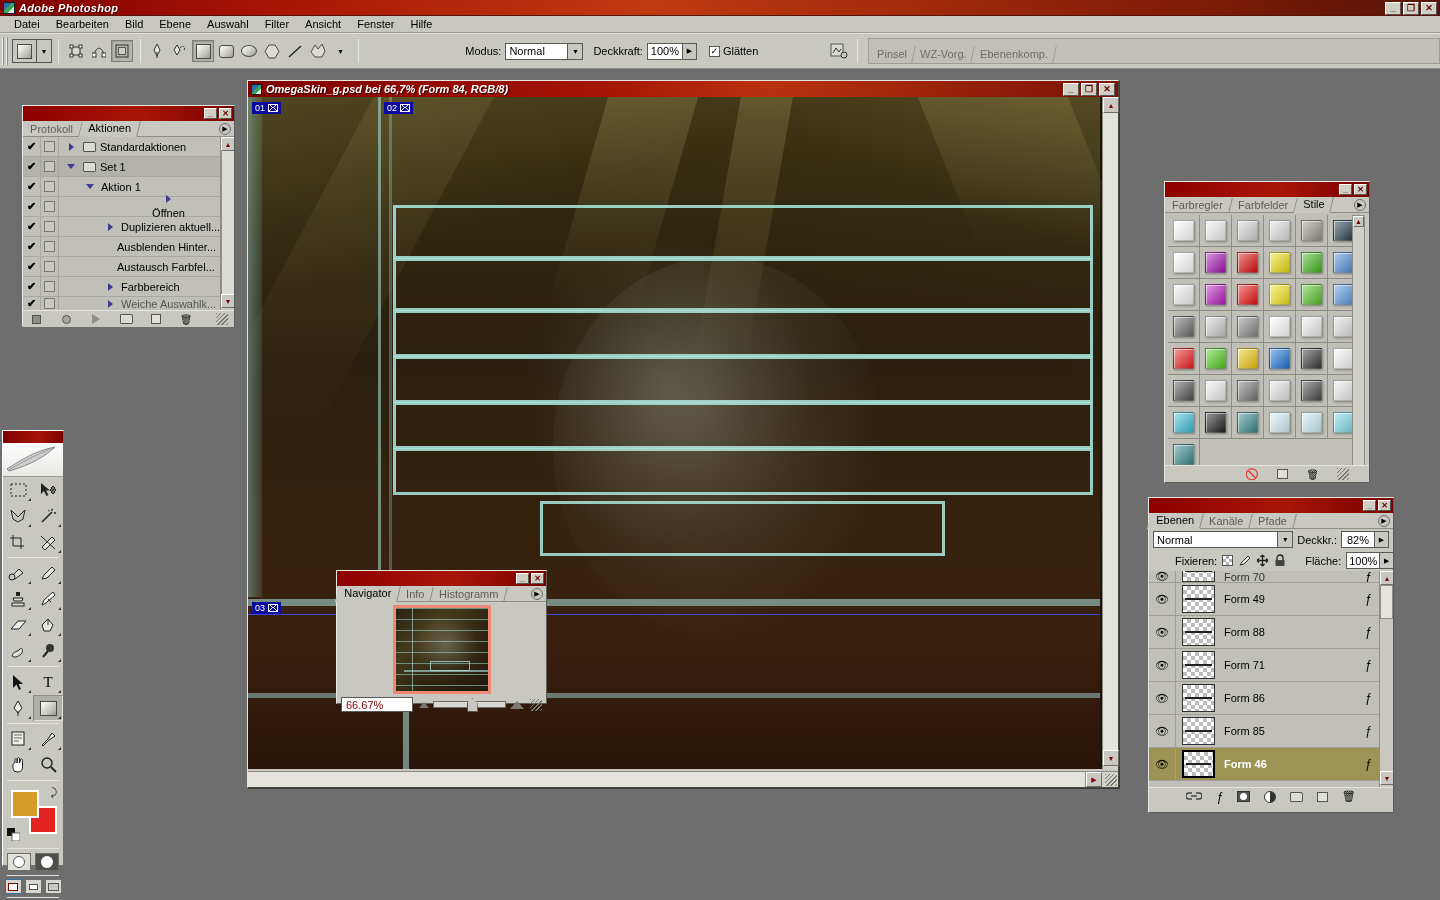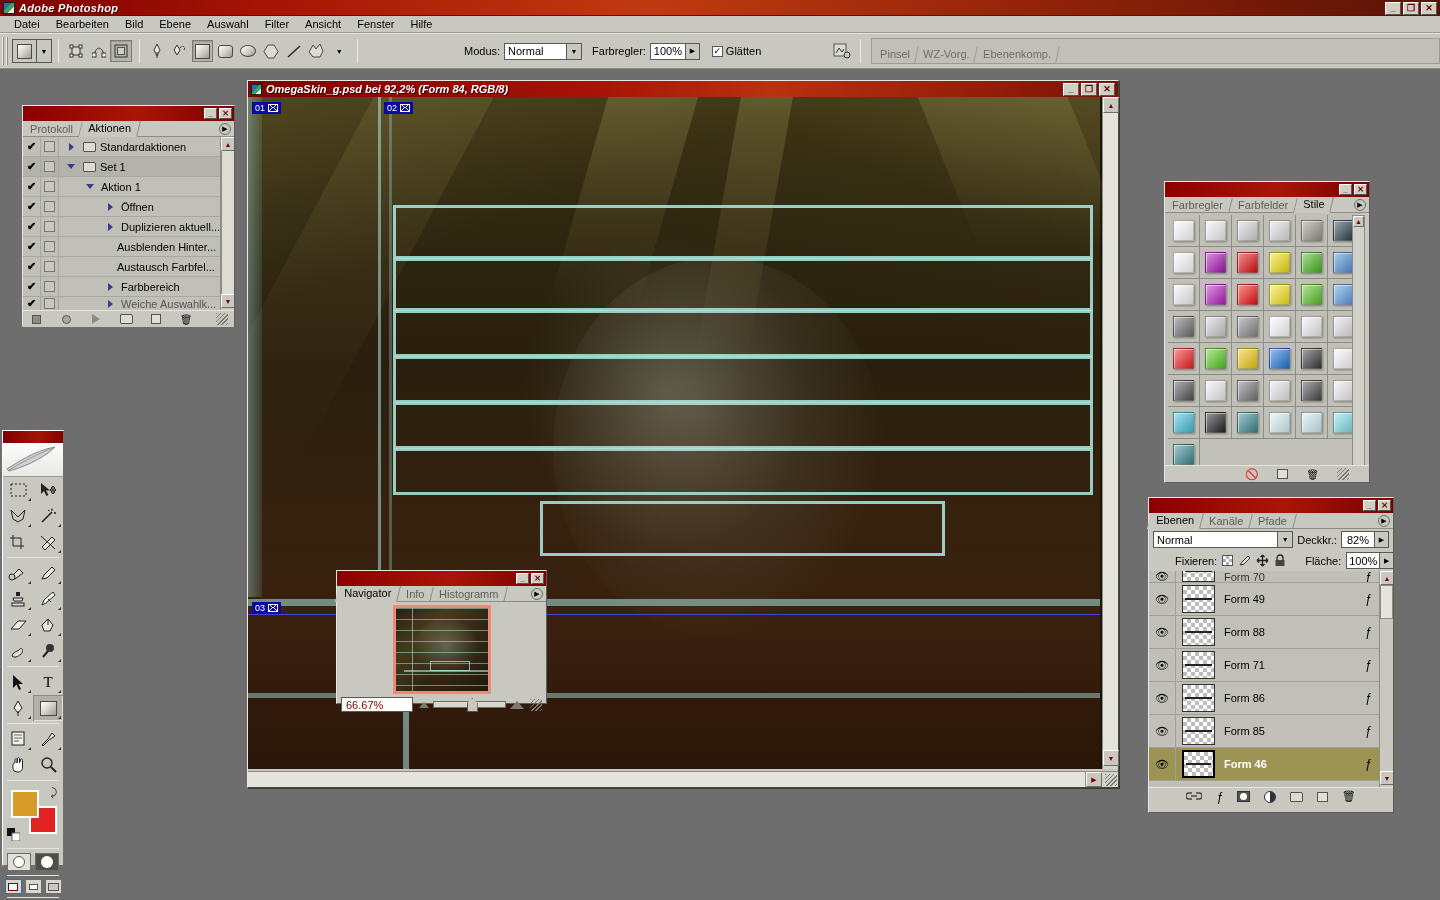--- a/index.html
+++ b/index.html
@@ -402,21 +402,21 @@
   <div class="icbtn" style="font-size:7px;">▼</div>
 
   <div class="ob-sep"></div>
 
   <div style="display:flex;align-items:center;margin-left:100px;">
     <div class="ob-label">Modus:</div>
     <div class="ob-select">
       <span>Normal</span>
       <span class="dd">▼</span>
     </div>
-    <div class="ob-label" style="margin-left:10px;">Farbregler:</div>
+    <div class="ob-label" style="margin-left:10px;">Deckkraft:</div>
     <div class="ob-num">
       <span class="v">100%</span>
       <span class="dd">▶</span>
     </div>
     <div style="display:flex;align-items:center;margin-left:12px;">
       <div class="cbx">✓</div>
       <span>Glätten</span>
     </div>
   </div>
 
@@ -498,21 +498,21 @@
       </div>
     </div>
 
     <div class="act-row">
       <div class="act-chk">
           <i>✔</i>
         </div>
       <div class="act-box">
           <div class="minibox"></div>
         </div>
-      <div class="act-lbl" style="padding-left:44px;">
+      <div class="act-lbl" style="padding-left:44px;flex-direction:column;">
         <span style="width:14px;display:inline-flex;justify-content:center;">
             <span class="tri"></span>
           </span>
         <span>Öffnen</span>
       </div>
     </div>
 
     <div class="act-row">
       <div class="act-chk">
           <i>✔</i>
@@ -1110,21 +1110,21 @@
     <div>
         <div style="width:11px;height:10px;background:#e0e0d8;border:1px solid #55554f;"></div>
       </div>
     <div style="font-size:11px;">🗑</div>
   </div>
 </div>
 
 <div id="doc-window" class="abs">
   <div id="doc-titlebar">
     <div class="dlogo"></div>
-    <div class="dtitle">OmegaSkin_g.psd bei 92,2% (Form 84, RGB/8)</div>
+    <div class="dtitle">OmegaSkin_g.psd bei 66,7% (Form 84, RGB/8)</div>
     <div class="dbtns">
       <div class="wbtn">_</div>
       <div class="wbtn">❐</div>
       <div class="wbtn">✕</div>
     </div>
   </div>
 
   <div id="canvas-wrap">
     <div id="canvas-art">
 

